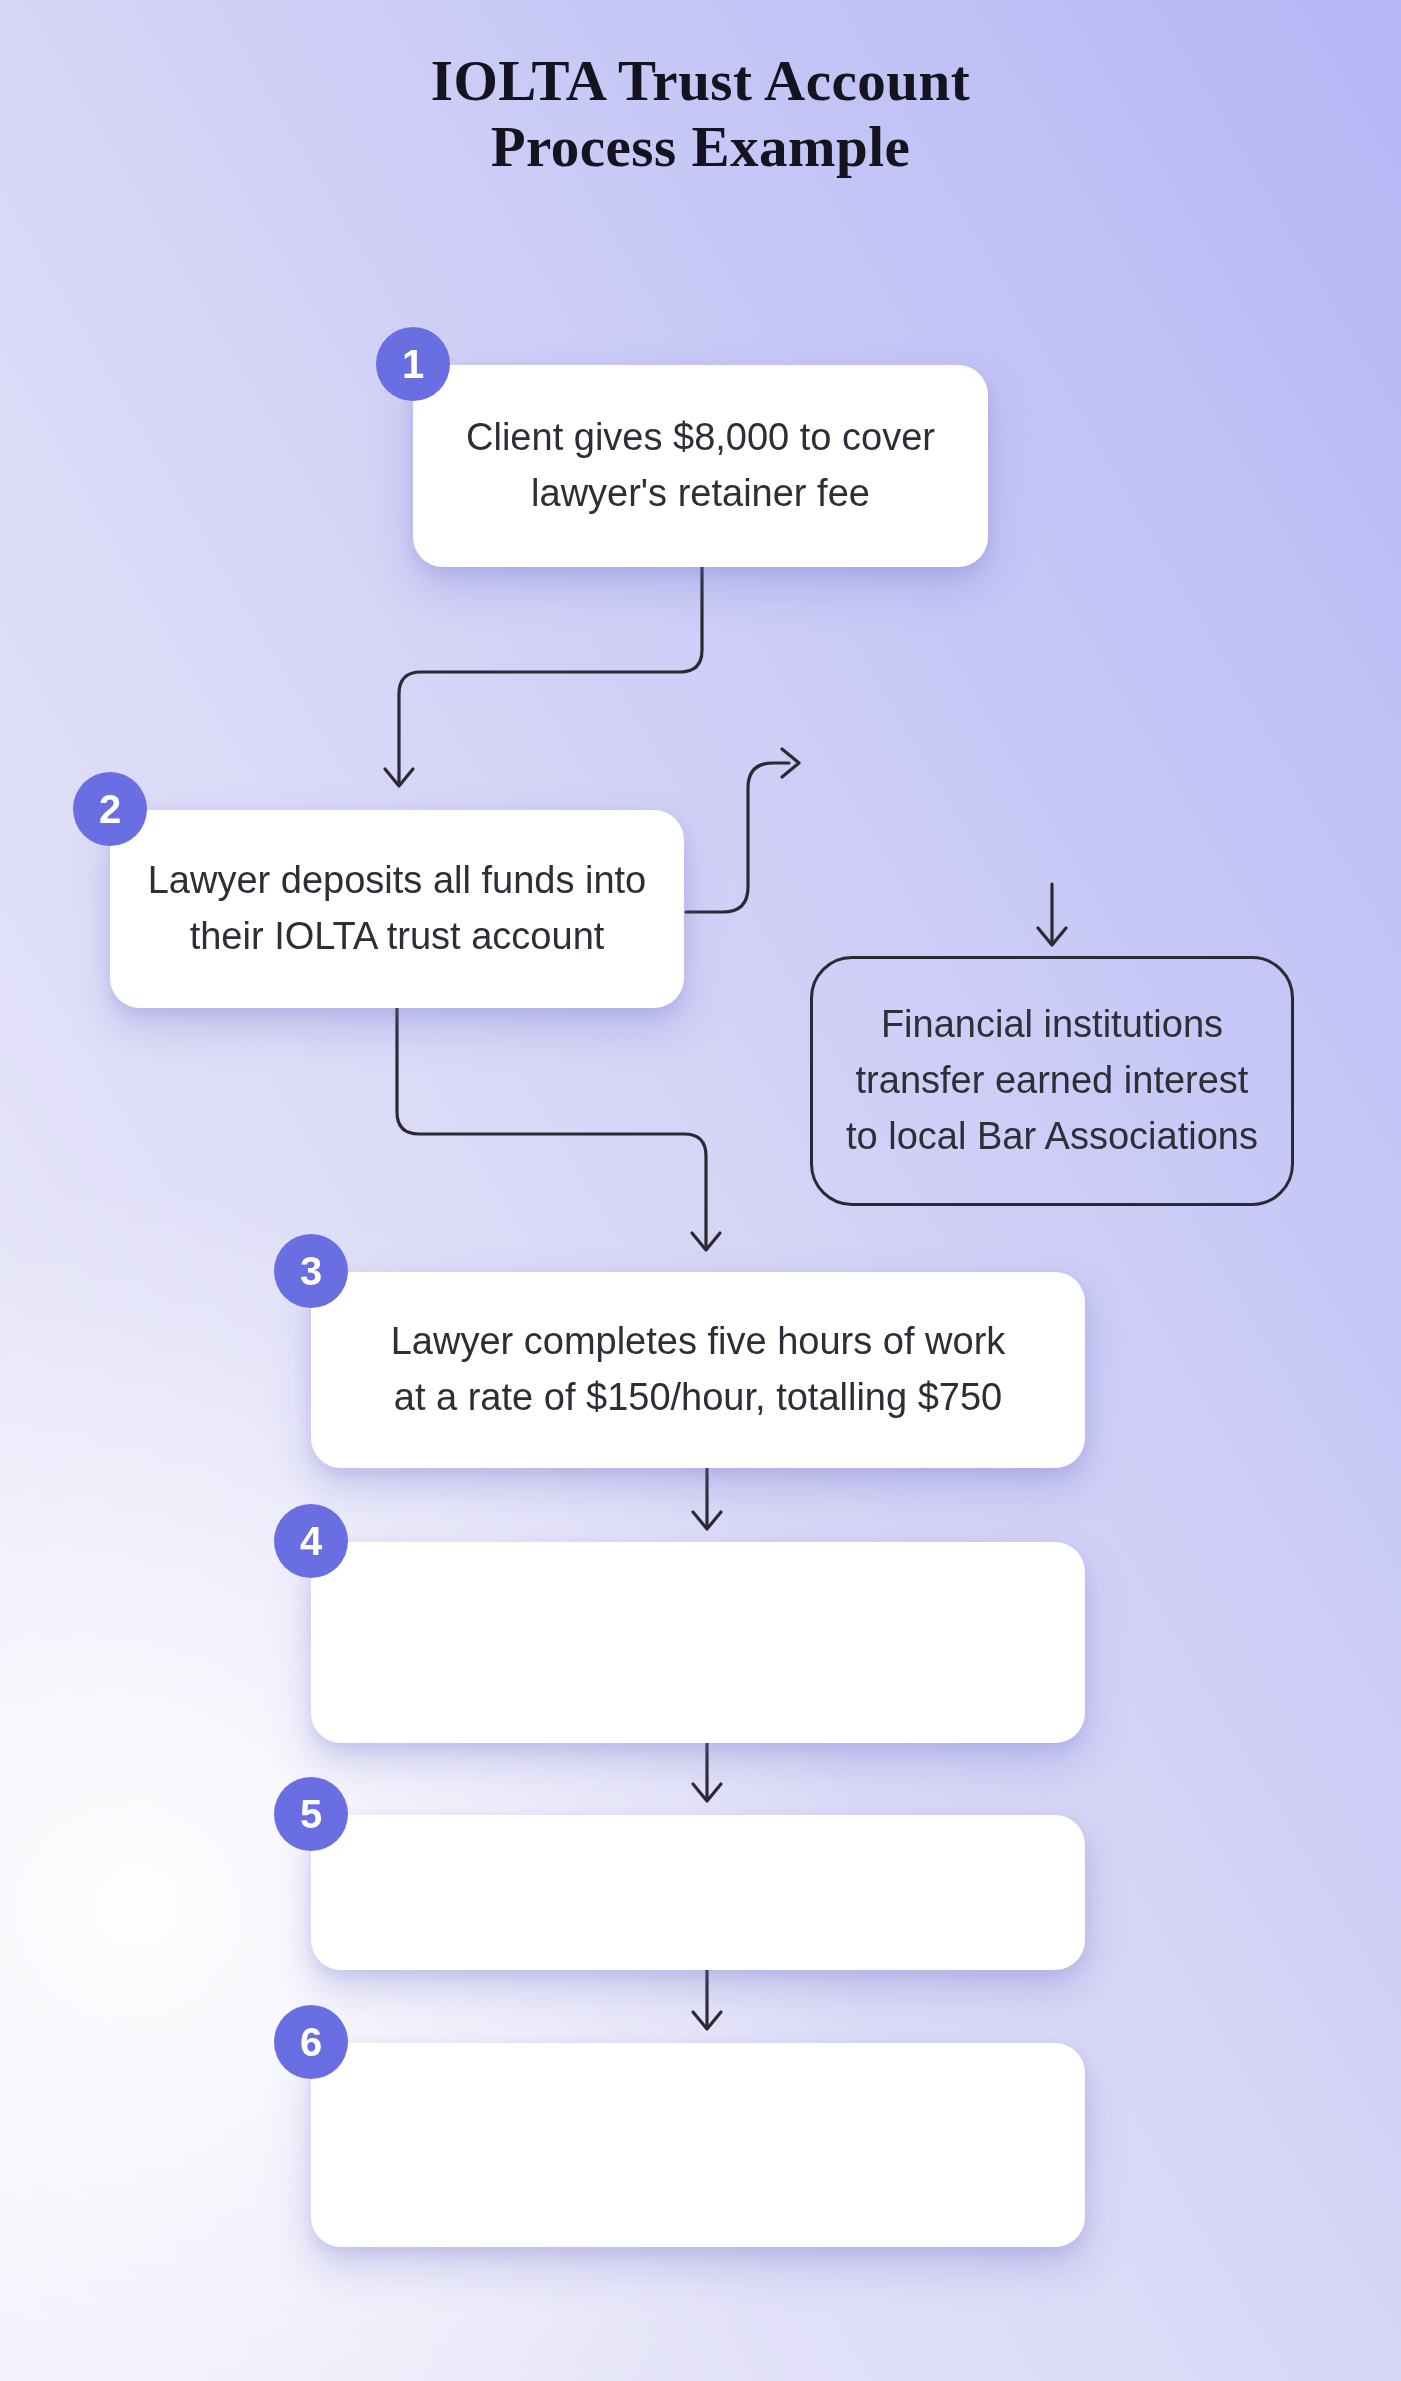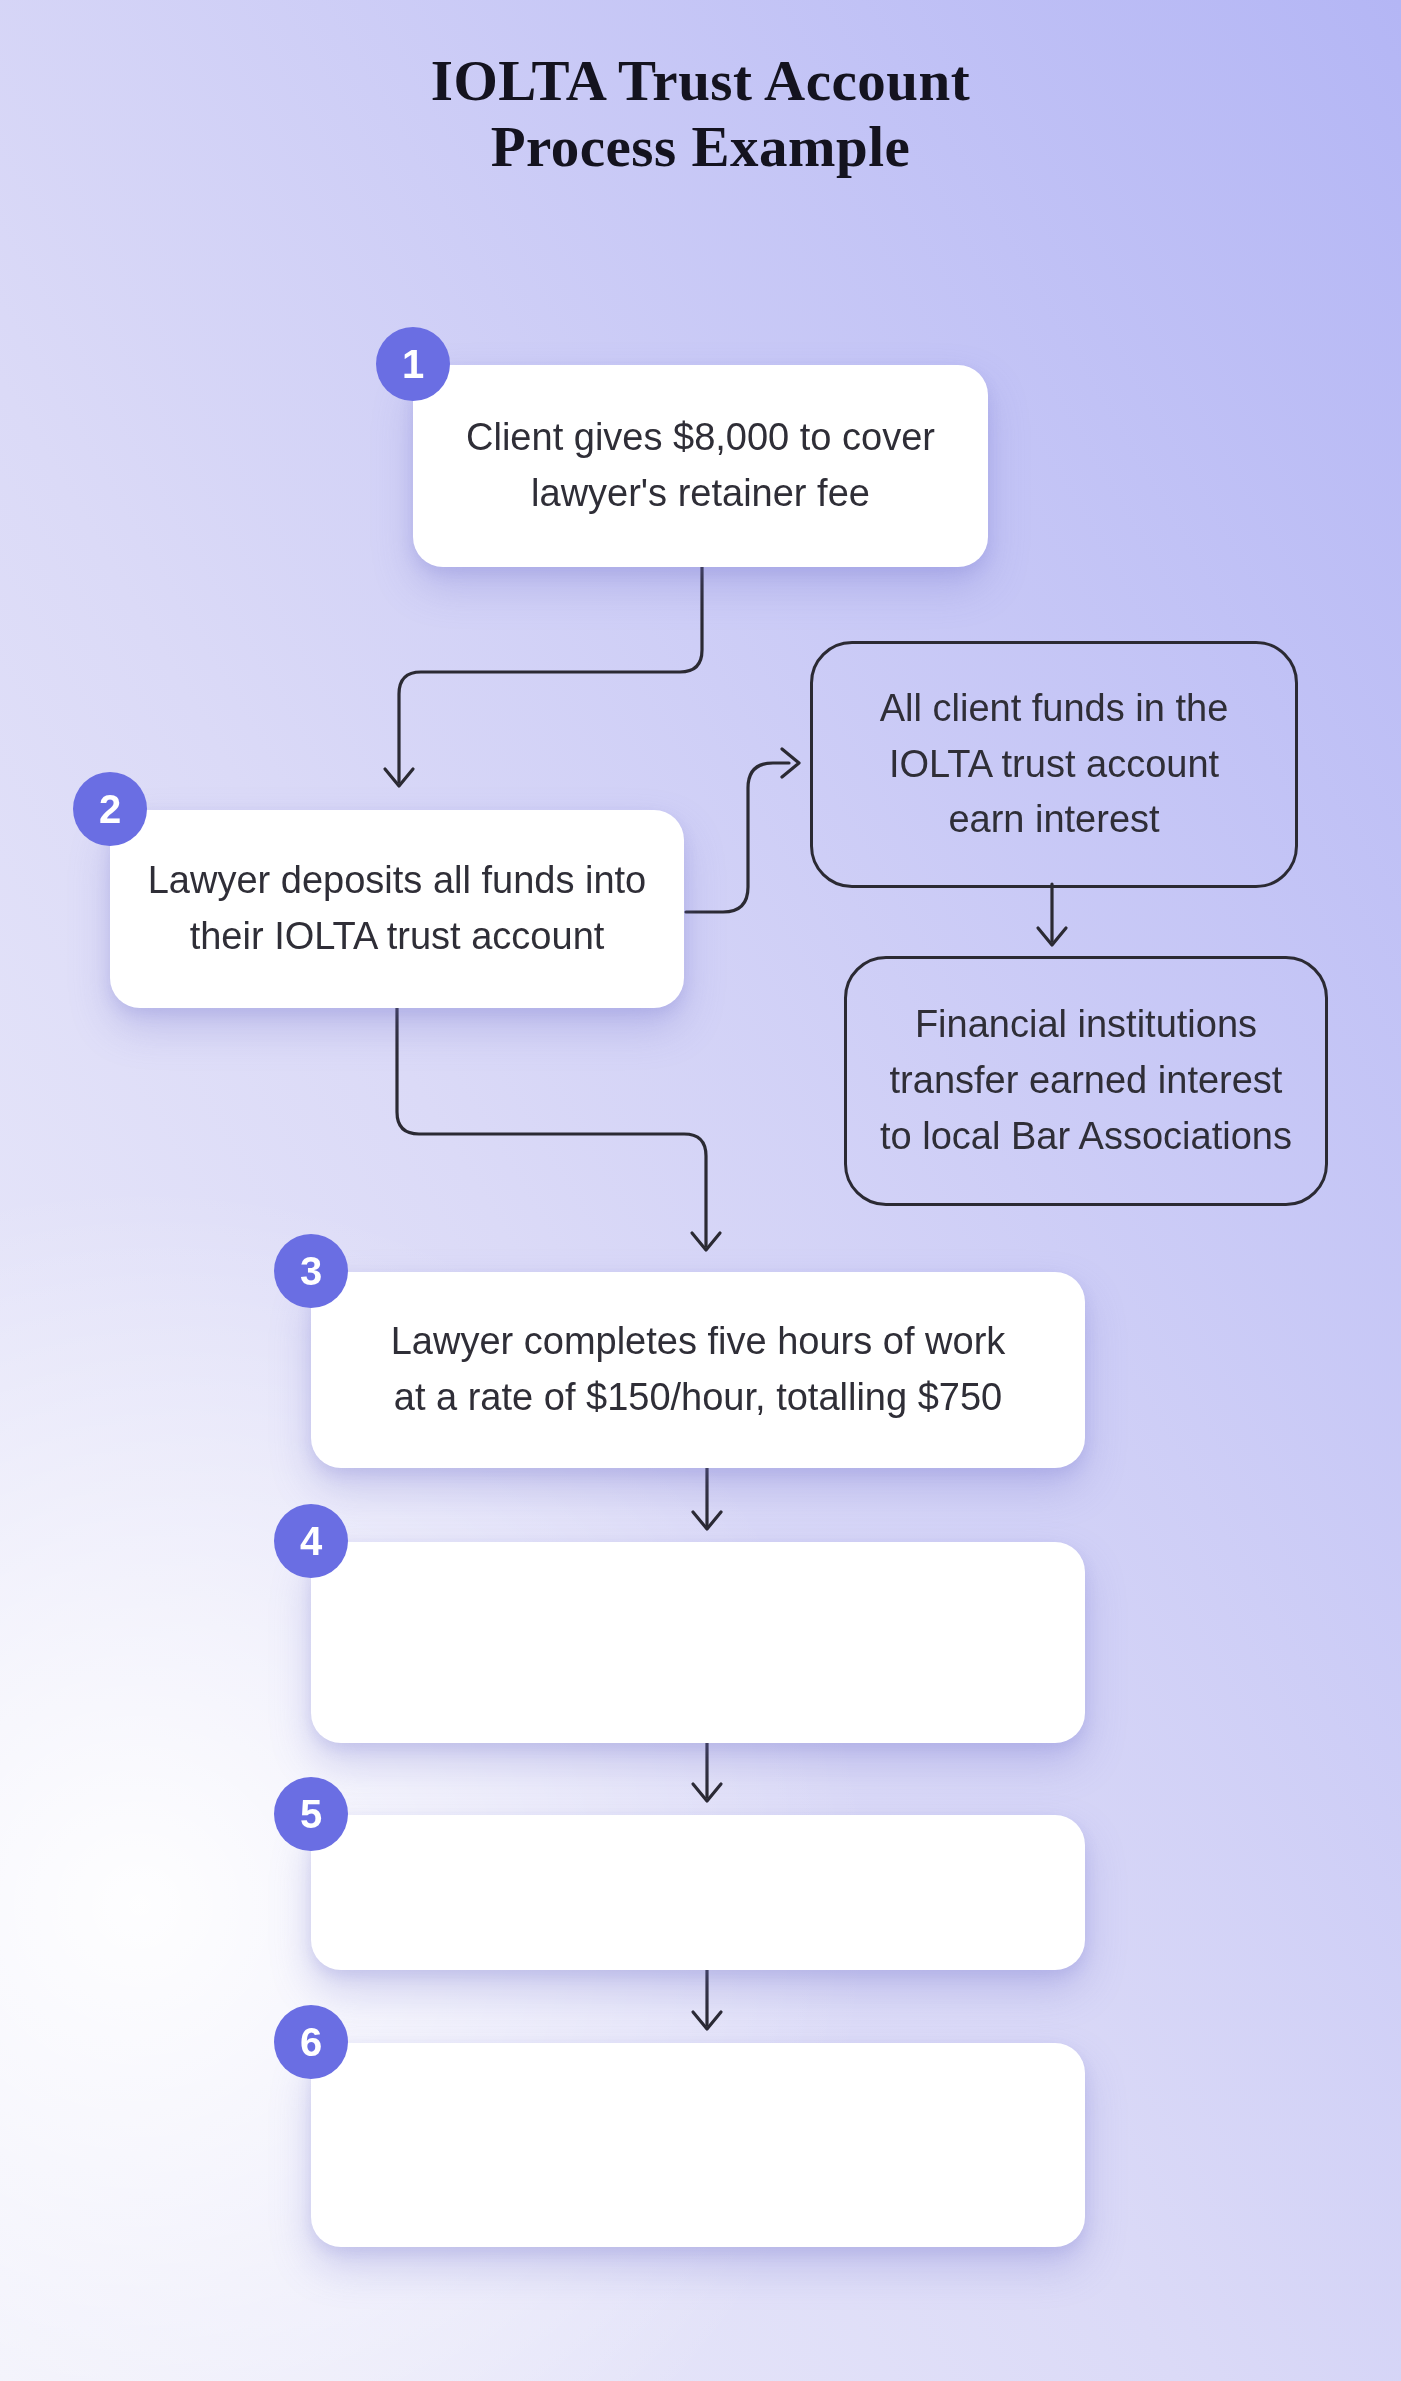--- a/index.html
+++ b/index.html
@@ -82,21 +82,21 @@
   }
   .card,.note{z-index:2;}
   
   #card-1{left:413px;top:365px;width:575px;height:202px;}
   #card-2{left:110px;top:810px;width:574px;height:198px;}
   #card-3{left:311px;top:1272px;width:774px;height:196px;}
   #card-4{left:311px;top:1542px;width:774px;height:201px;}
   #card-5{left:311px;top:1815px;width:774px;height:155px;}
   #card-6{left:311px;top:2043px;width:774px;height:204px;}
   #note-1{left:810px;top:641px;width:482px;height:241px;}
-  #note-2{left:844px;top:956px;width:478px;height:244px;}
+  #note-2{left:810px;top:956px;width:478px;height:244px;}
 </style>
 </head>
 <body>
 
 <div class="page">
 
   <h1 class="title">IOLTA Trust Account
 Process Example</h1>
 
   <svg class="connectors" width="1401" height="2381" viewBox="0 0 1401 2381">
@@ -121,25 +121,20 @@
     <div class="txt">Client gives $8,000 to cover
 lawyer's retainer fee</div>
   </div>
 
   <div class="card" id="card-2">
     <span class="badge">2</span>
     <div class="txt">Lawyer deposits all funds into
 their IOLTA trust account</div>
   </div>
 
-  <div class="note" id="note-1">
-    <div class="txt">All client funds in the
-IOLTA trust account
-earn interest</div>
-  </div>
 
   <div class="note" id="note-2">
     <div class="txt">Financial institutions
 transfer earned interest
 to local Bar Associations</div>
   </div>
 
   <div class="card" id="card-3">
     <span class="badge">3</span>
     <div class="txt">Lawyer completes five hours of work

